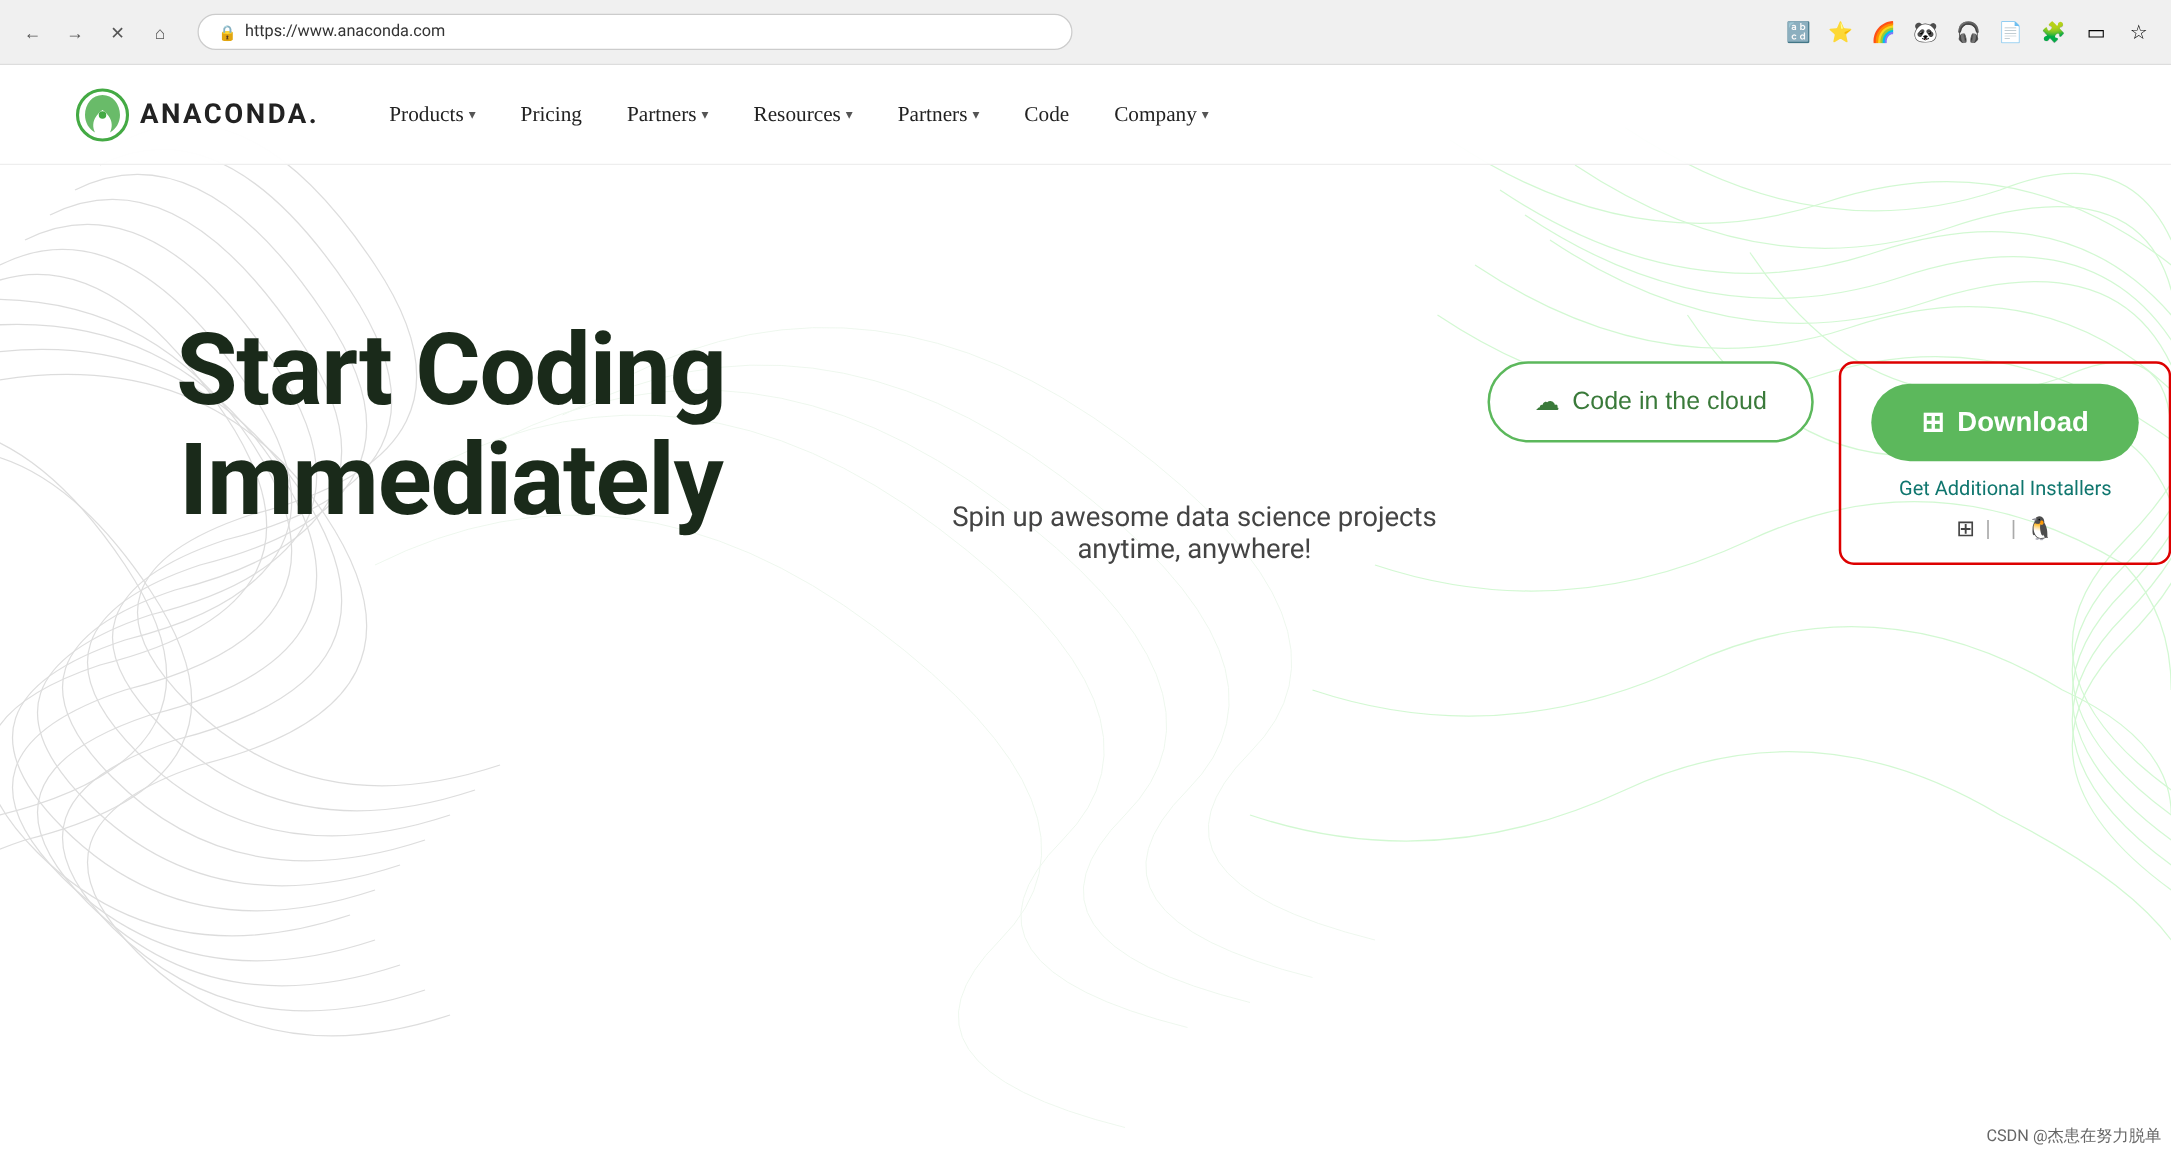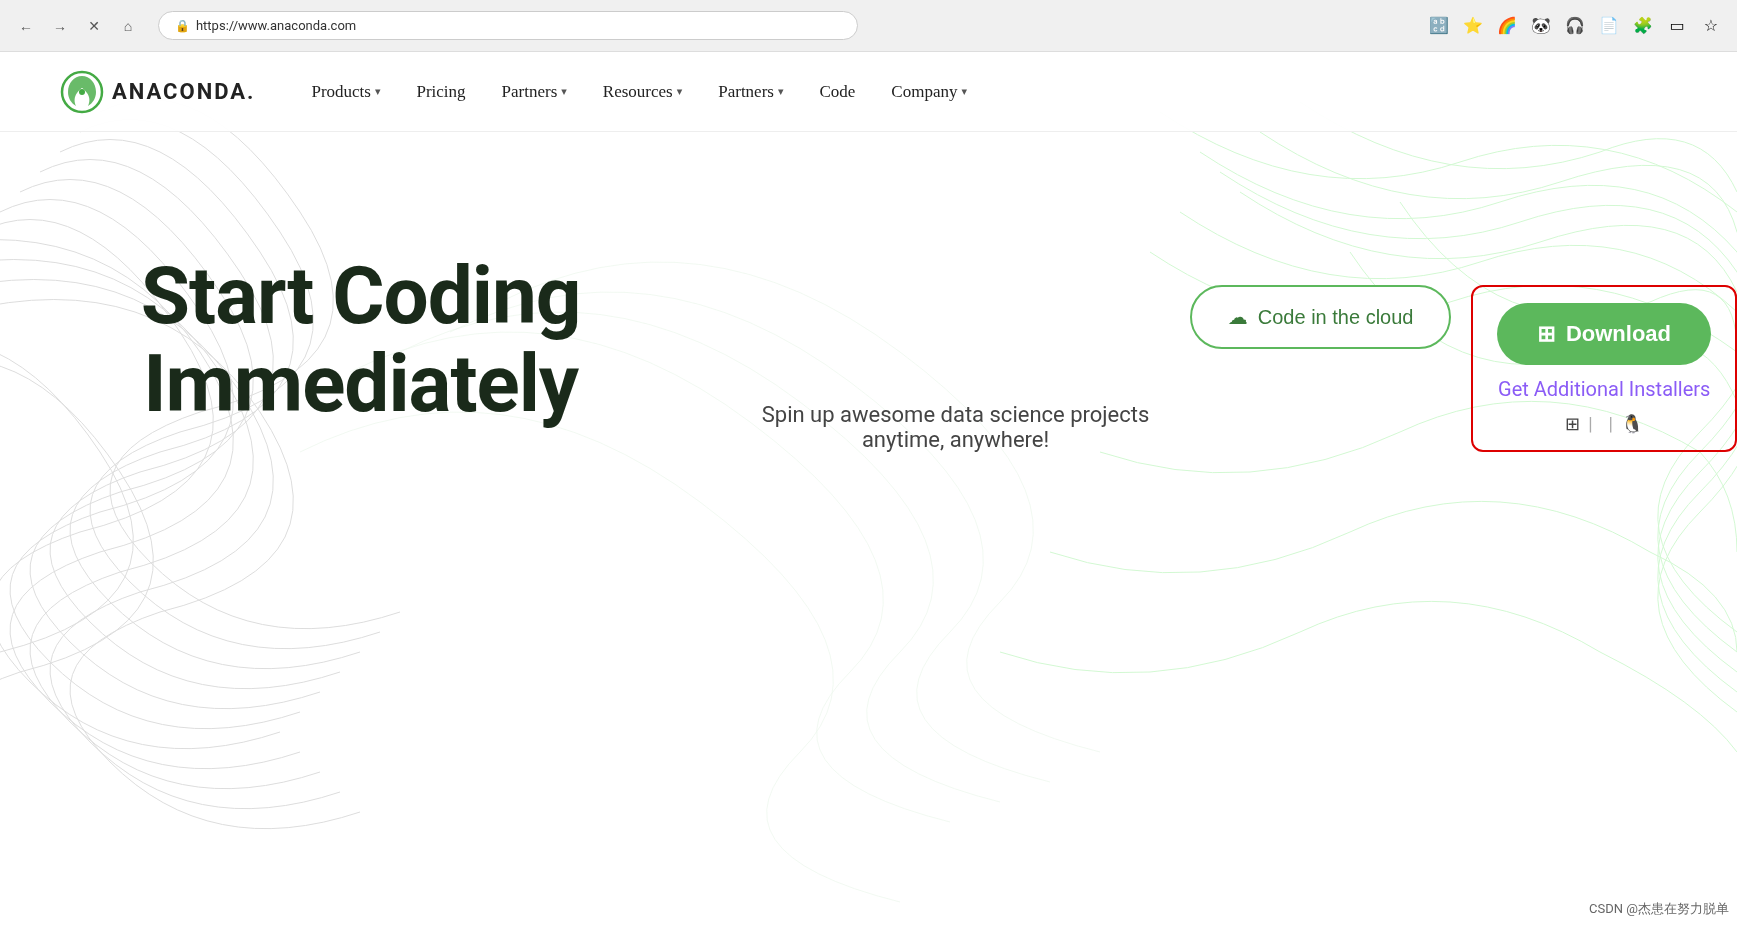--- a/index.html
+++ b/index.html
@@ -201,22 +201,22 @@
       border: none;
       border-radius: 50px;
       background: #5cb85c;
       color: #fff;
       font-size: 22px;
       cursor: pointer;
       font-weight: 600;
       white-space: nowrap;
     }
     .installers-text {
-      font-size: 20px;
-      color: #8b5cf6;
+      font-size: 16px;
+      color: #0f766e;
       font-weight: 400;
     }
     .installer-icons {
       display: flex;
       align-items: center;
       gap: 8px;
       font-size: 18px;
       color: #444;
     }
     .installer-sep { color: #aaa; }

